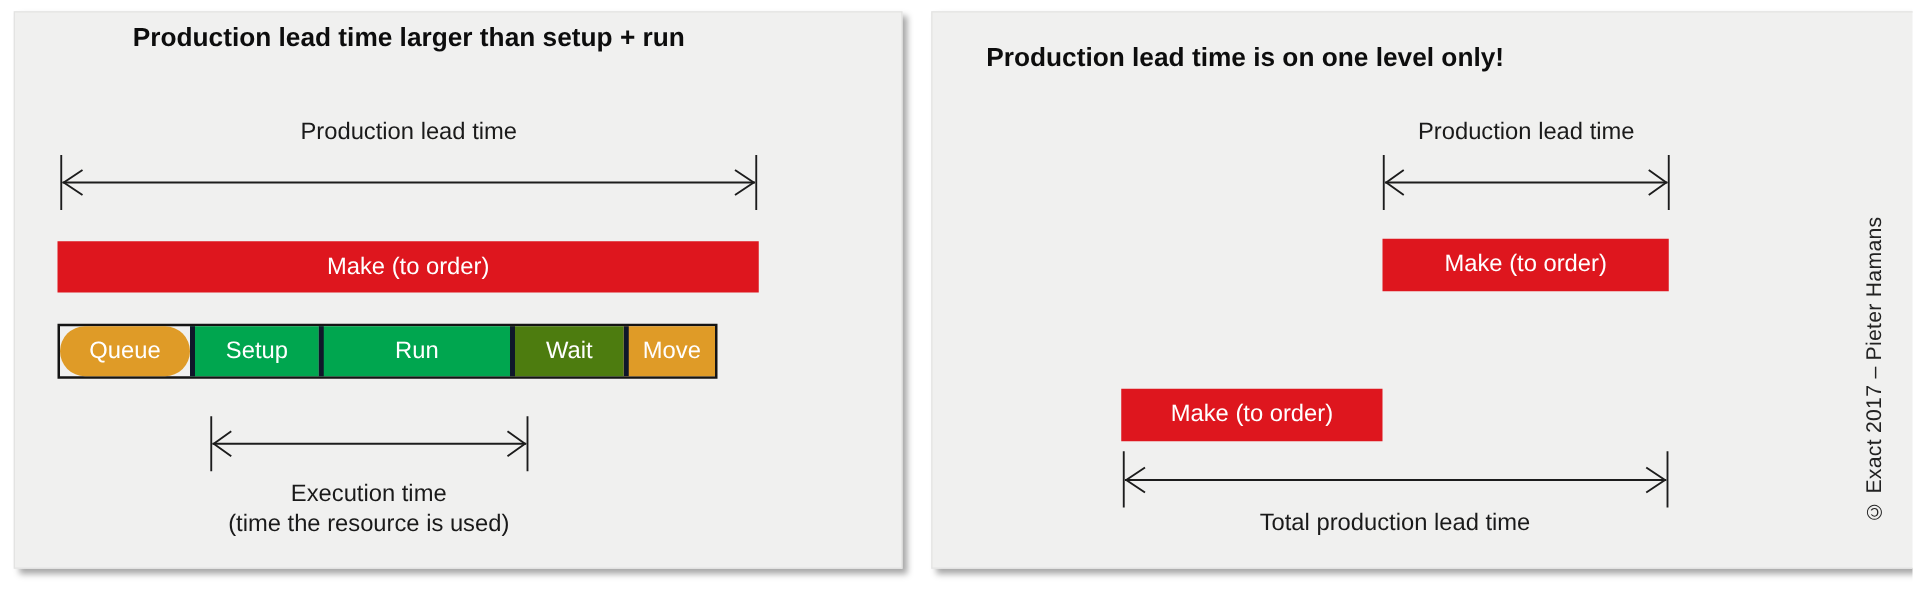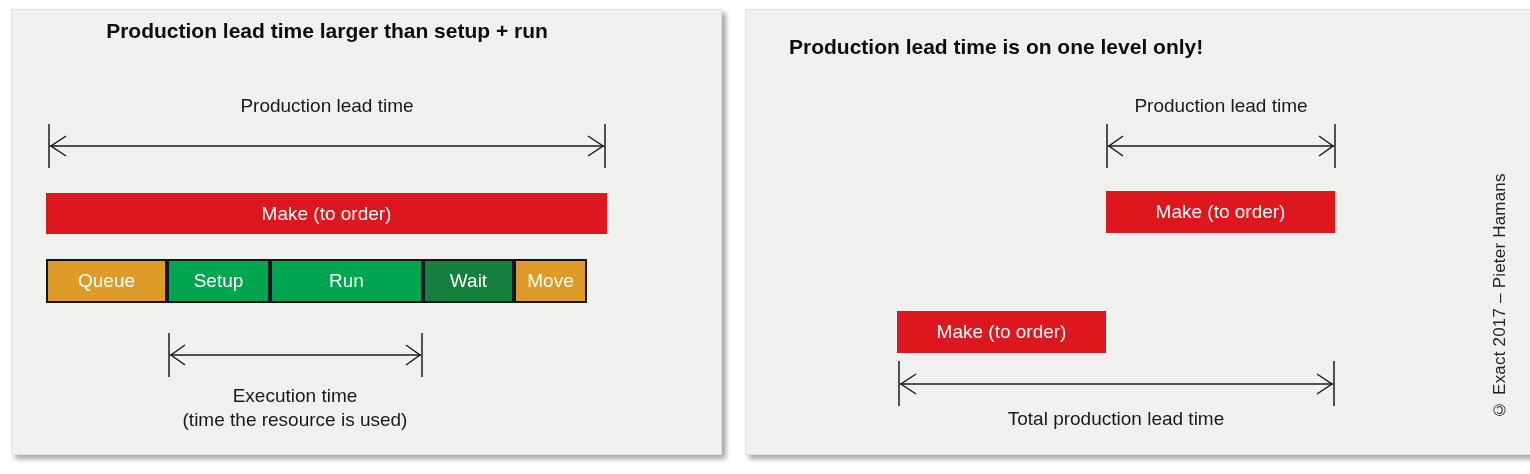--- a/index.html
+++ b/index.html
@@ -36,21 +36,21 @@
 
   .segments {
     position: absolute; display: flex;
     border: 2px solid #141414; height: 44px;
   }
   .segment {
     display: flex; align-items: center; justify-content: center;
     color: #ffffff; font-size: 19px; height: 100%;
   }
   .segment + .segment { border-left: 4px solid #0f172a; }
-  .seg-queue { width: 117px; }
+  .seg-queue { width: 104px; border-radius: 20px; }
   .seg-setup { width: 103px; }
   .seg-run   { width: 153px; }
   .seg-wait  { width: 91px; }
   .seg-move  { width: 73px; }
 
   .dim-arrow { position: absolute; overflow: visible; }
   .dim-arrow line, .dim-arrow path {
     stroke: #1c1c1c; stroke-width: 1.5; fill: none;
   }
 
@@ -87,21 +87,21 @@
     <div class="segments" style="left:34px; top:249px;">
       <div class="segment seg-queue" style="background: rgb(223, 155, 39);">
         <span>Queue</span>
       </div>
       <div class="segment seg-setup" style="background: rgb(0, 166, 79);">
         <span>Setup</span>
       </div>
       <div class="segment seg-run" style="background: rgb(0, 166, 79);">
         <span>Run</span>
       </div>
-      <div class="segment seg-wait" style="background: #15803d; align-items: center;">
+      <div class="segment seg-wait" style="background: #4d7c0f; align-items: center;">
         <span>Wait</span>
       </div>
       <div class="segment seg-move" style="background: rgb(223, 155, 39);">
         <span>Move</span>
       </div>
     </div>
 
     <svg class="dim-arrow" style="left:156px; top:323px;" width="255" height="44">
       <line x1="1" y1="0" x2="1" y2="44"></line>
       <line x1="254" y1="0" x2="254" y2="44"></line>

